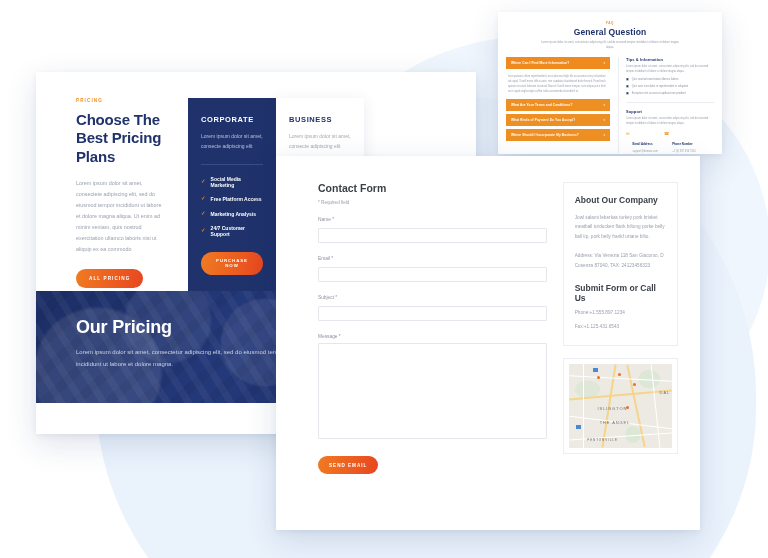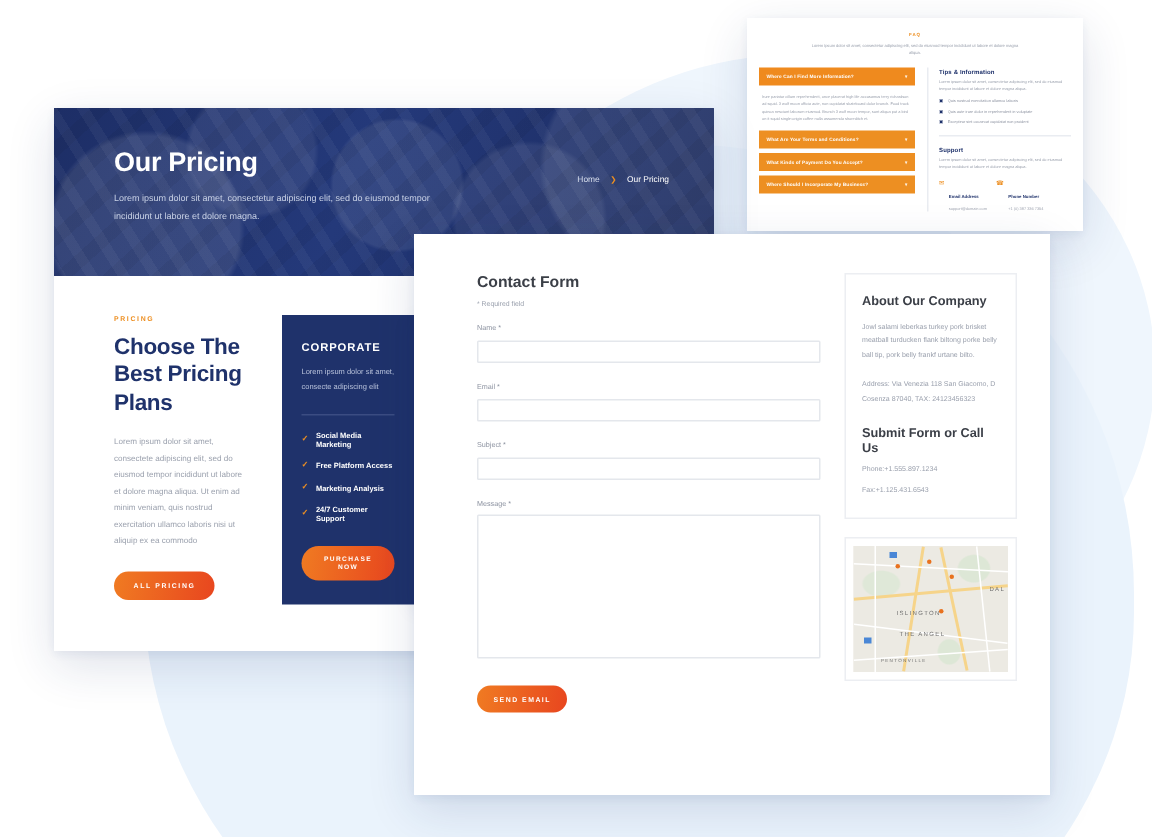--- a/index.html
+++ b/index.html
@@ -259,20 +259,21 @@
   }
 </style>
 </head>
 <body>
 
 <div id="bg-blob2"></div>
 <div id="bg-blob"></div>
 
 <div class="panel" id="panel-faq">
   <div id="faq-eyebrow">FAQ</div>
+  <div id="faq-title">General Question</div>
   <div id="faq-sub">Lorem ipsum dolor sit amet, consectetur adipiscing elit, sed do eiusmod
 tempor incididunt ut labore et dolore magna aliqua.</div>
 
   <div id="faq-body">
     <div id="faq-left">
 
       <div class="acc-head open">
         <span>Where Can I Find More Information?</span>
         <span class="acc-chev">▾</span>
       </div>
@@ -331,33 +332,20 @@
             <div class="sup-val">+1 (0) 387 336 7354</div>
           </span>
         </div>
       </div>
     </div>
   </div>
 </div>
 
 <div class="panel" id="panel-pricing">
 
-  <div id="pricing-hero">
-    <div class="photo"></div>
-    <div id="hero-inner">
-      <div id="hero-title">Our Pricing</div>
-      <div id="hero-sub">Lorem ipsum dolor sit amet, consectetur adipiscing elit, sed do eiusmod tempor incididunt ut labore et dolore magna.</div>
-    </div>
-    <div id="hero-crumbs">
-      <span>Home</span>
-      <span class="sep">❯</span>
-      <span class="cur">Our Pricing</span>
-    </div>
-  </div>
-
   <div id="pricing-body">
     <div id="pricing-left">
       <div id="pricing-eyebrow">PRICING</div>
       <div id="pricing-h2">Choose The Best Pricing Plans</div>
       <div id="pricing-p">Lorem ipsum dolor sit amet, consectete adipiscing elit, sed do eiusmod tempor incididunt ut labore et dolore magna aliqua. Ut enim ad minim veniam, quis nostrud exercitation ullamco laboris nisi ut aliquip ex ea commodo</div>
       <button class="btn-orange">ALL PRICING</button>
     </div>
 
     <div class="price-card dark">
       <div class="pc-title">CORPORATE</div>
@@ -396,20 +384,33 @@
       </div>
       <div class="pc-feat">
         <span class="chk">✓</span>
         <span>Marketing Analysis</span>
       </div>
       <div class="pc-feat">
         <span class="chk">✓</span>
         <span>24/7 Customer Support</span>
       </div>
       <button class="pc-btn">PURCHASE NOW</button>
+    </div>
+  </div>
+
+  <div id="pricing-hero">
+    <div class="photo"></div>
+    <div id="hero-inner">
+      <div id="hero-title">Our Pricing</div>
+      <div id="hero-sub">Lorem ipsum dolor sit amet, consectetur adipiscing elit, sed do eiusmod tempor incididunt ut labore et dolore magna.</div>
+    </div>
+    <div id="hero-crumbs">
+      <span>Home</span>
+      <span class="sep">❯</span>
+      <span class="cur">Our Pricing</span>
     </div>
   </div>
 </div>
 
 <div class="panel" id="panel-contact">
 
 
   <div id="contact-body">
 
     <div id="cf-col">

